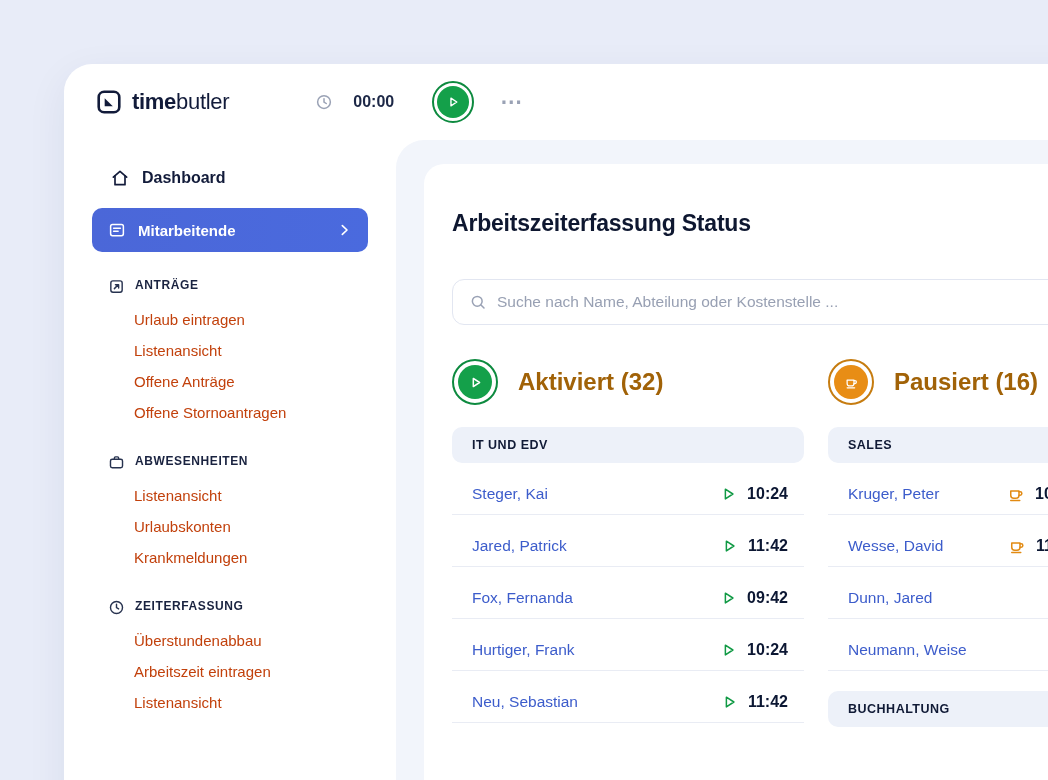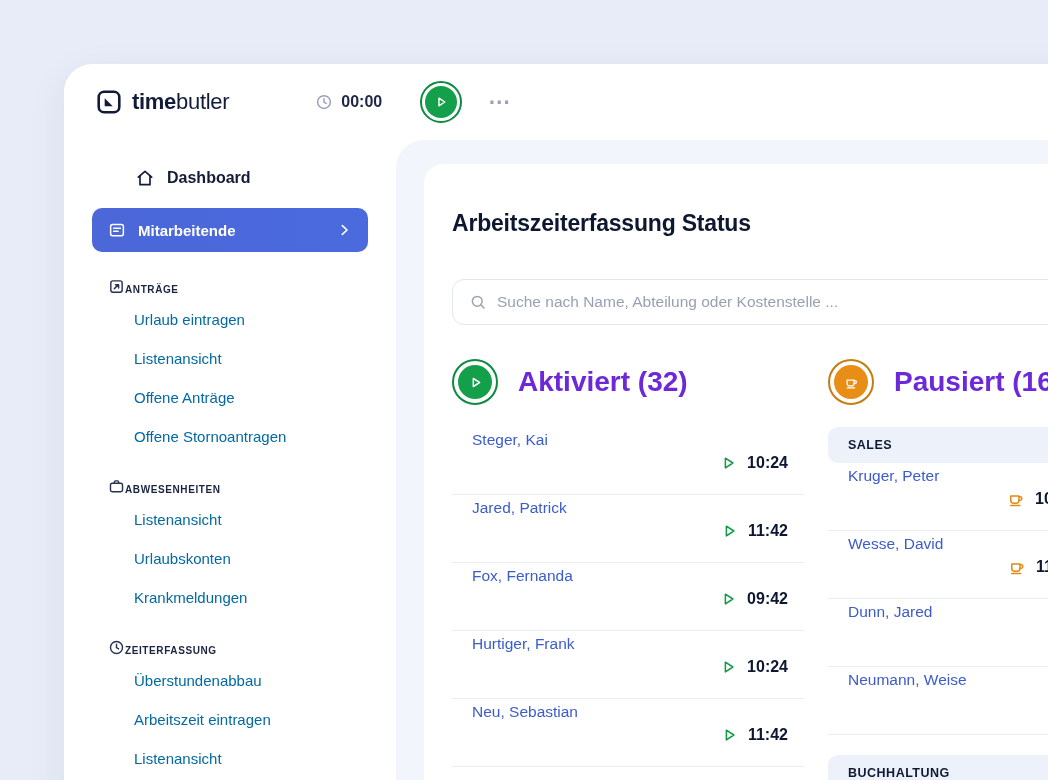--- a/index.html
+++ b/index.html
@@ -26,21 +26,21 @@
   .app-header {
     position: absolute; top: 0; left: 0; right: 0; height: 76px;
     display: flex; align-items: center; padding-left: 32px;
   }
   .logo { display: flex; align-items: center; gap: 10px; }
   .logo-icon svg { width: 26px; height: 26px; }
   .logo-text { font-size: 22px; letter-spacing: -0.3px; color: #121b3a; display: flex; }
   .logo-text .bold { font-weight: 700; }
   .logo-text .reg  { font-weight: 400; }
 
-  .timer { display: flex; align-items: center; gap: 8px; margin-left: 86px;
+  .timer { display: flex; align-items: center; gap: 20px; margin-left: 86px;
            color: #1c2746; font-size: 16px; font-weight: 700; }
   .timer .t-icon svg { width: 18px; height: 18px; color: #9aa2b5; }
 
   .start-btn {
     margin-left: 38px; width: 42px; height: 42px; border-radius: 50%;
     border: 2px solid #0d8a3f; background: #fff;
     display: flex; align-items: center; justify-content: center; cursor: pointer;
   }
   .start-btn .disc {
     width: 32px; height: 32px; border-radius: 50%; background: #14a04a;
@@ -49,44 +49,44 @@
   .start-btn .disc svg { width: 14px; height: 14px; }
 
   .more-btn { margin-left: 26px; color: #9aa2b5; font-size: 22px;
               font-weight: 700; letter-spacing: 2px; cursor: pointer; line-height: 1; }
 
   
   .sidebar { position: absolute; top: 76px; left: 0; width: 332px; bottom: 0; padding-top: 18px; }
 
   .dash-item {
     display: flex; align-items: center; gap: 12px;
-    padding: 10px 0 10px 46px; font-size: 16px; font-weight: 700; color: #121b3a; cursor: pointer; margin-left: 25px;
+    padding: 10px 0 10px 46px; font-size: 16px; font-weight: 700; color: #121b3a; cursor: pointer;
   }
   .dash-item svg { width: 20px; height: 20px; color: #121b3a; }
 
   .active-pill {
     margin: 10px 28px 0 28px; height: 44px; border-radius: 10px;
     background: linear-gradient(90deg, #4b67d8, #4a6ade);
     display: flex; align-items: center; gap: 12px; padding: 0 16px;
     color: #fff; font-size: 15px; font-weight: 700; cursor: pointer;
   }
   .active-pill svg { width: 18px; height: 18px; color: #fff; }
   .active-pill .chev { margin-left: auto; }
   .active-pill .chev svg { width: 16px; height: 16px; }
 
   .side-section { margin-top: 26px; }
   .sec-head {
-    display: flex; align-items: flex-end; padding-left: 44px;
-    font-size: 10px; font-weight: 700; letter-spacing: .6px; color: #1a2340;
+    display: flex; align-items: flex-start; gap: 10px; padding-left: 44px;
+    font-size: 12px; font-weight: 700; letter-spacing: .6px; color: #1a2340;
   }
   .sec-head svg { width: 17px; height: 17px; color: #27324f; }
   .sec-links { margin-top: 9px; }
   .sec-link {
     display: block; padding: 7px 0 7px 70px;
-    font-size: 15px; color: #0369a1; cursor: pointer; margin-top: 8px;
+    font-size: 15px; color: #c2410c; cursor: pointer;
   }
 
   
   .content {
     position: absolute; top: 76px; left: 332px; right: -60px; bottom: -60px;
     background: #f2f5fb; border-top-left-radius: 28px;
   }
   .card {
     position: absolute; left: 28px; top: 24px; width: 770px; height: 1100px;
     background: #fff; border-radius: 20px; padding: 46px 28px;
@@ -111,33 +111,33 @@
   .status-head { display: flex; align-items: center; gap: 20px; }
   .badge { width: 46px; height: 46px; border-radius: 50%; border: 2px solid;
            display: flex; align-items: center; justify-content: center; background: #fff; }
   .badge .disc { width: 34px; height: 34px; border-radius: 50%;
                  display: flex; align-items: center; justify-content: center; color: #fff; }
   .badge .disc svg { width: 15px; height: 15px; }
   .badge.green  { border-color: #0d8a3f; }
   .badge.green .disc  { background: #14a04a; }
   .badge.orange { border-color: #c67c10; }
   .badge.orange .disc { background: #e88d15; }
-  .status-label { font-size: 28px; font-weight: 700; color: #6d28d9; }
+  .status-label { font-size: 24px; font-weight: 700; color: #a16207; }
 
   .lists-grid { margin-top: 22px; align-items: start; }
   .group-pill {
     height: 36px; background: #edf1f9; border-radius: 10px;
     display: flex; align-items: center; padding: 0 20px;
     font-size: 12.5px; font-weight: 700; letter-spacing: .5px; color: #101a36;
   }
   .group-pill.gap-top { margin-top: 20px; }
 
   .row {
-    height: 68px; display: flex; 
-    border-bottom: 1px solid #e9ecf4; padding: 4px 16px 0 20px;
+    height: 52px; display: flex; align-items: center;
+    border-bottom: 1px solid #e9ecf4; padding: 11px 16px 0 20px;
   }
   .row-name { font-size: 15.5px; color: #3c5ccb; cursor: pointer; }
   .row-right { margin-left: auto; display: flex; align-items: center; gap: 10px; }
   .row-right svg { width: 18px; height: 18px; }
   .col-active .row-right { color: #119a45; }
   .col-paused .row-right { color: #e28a12; }
   .row-time { font-size: 16px; font-weight: 700; color: #0c1733; }
 </style>
 </head>
 <body>
@@ -296,20 +296,21 @@
                 </svg>
             </span>
           </span>
           <span class="status-label">Pausiert (16)</span>
         </div>
       </div>
 
       <div class="lists-grid">
 
         <div class="col-active">
+          <div class="group-pill">IT UND EDV</div>
 
           <div class="row">
             <span class="row-name">Steger, Kai</span>
             <span class="row-right">
                 <span>
                   <svg viewBox="0 0 24 24" fill="none" stroke="currentColor" stroke-width="2" stroke-linejoin="round">
                     <path d="M8.5 5.5l10 6.5-10 6.5z"></path>
                   </svg>
                 </span>
                 <span class="row-time">10:24</span>

